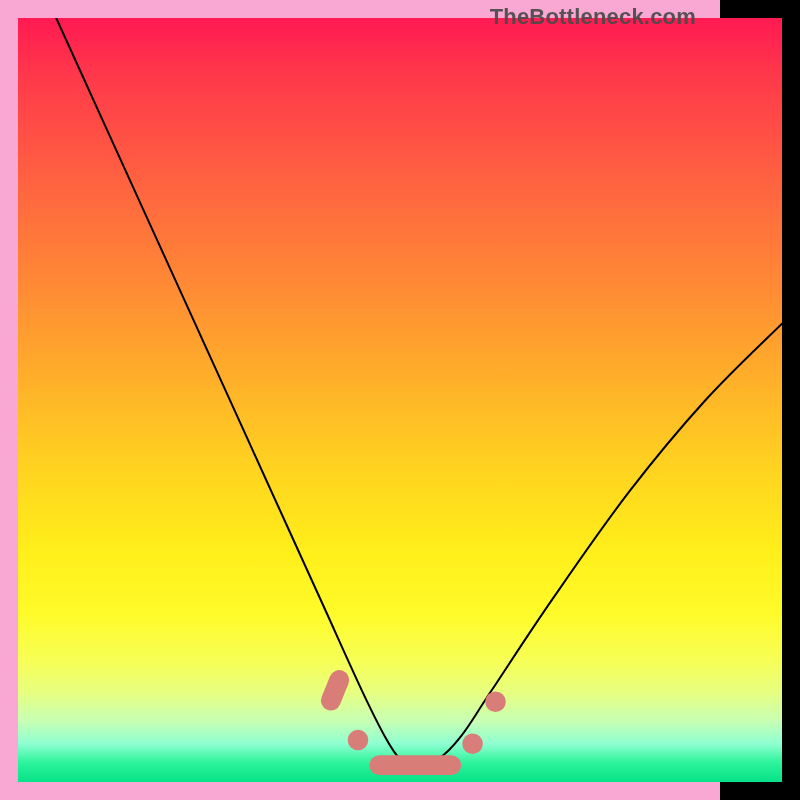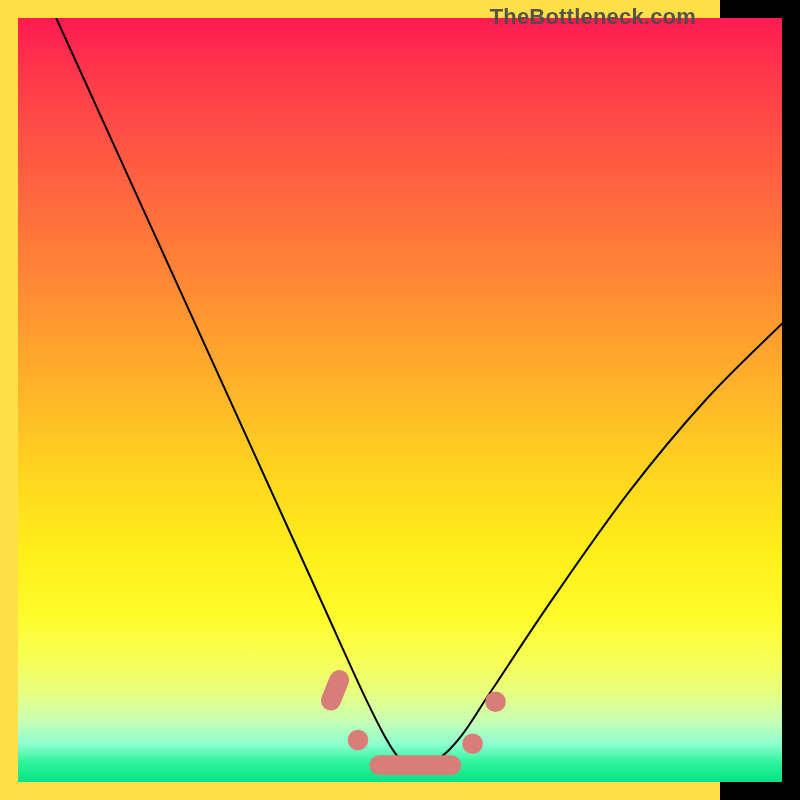--- a/index.html
+++ b/index.html
@@ -8,21 +8,21 @@
     width: 800px;
     height: 800px;
     overflow: hidden;
     background: #000;
     font-family: Arial, Helvetica, sans-serif;
   }
   .frame {
     position: absolute;
     top: 0; left: 0;
     width: 720px; height: 800px;
-    background: #fde047;
+    background: #f9a8d4;
   }
   .plot-area {
     position: absolute;
     left: 18px;
     top: 18px;
     width: 764px;
     height: 764px;
     overflow: hidden;
   }
   .gradient {

